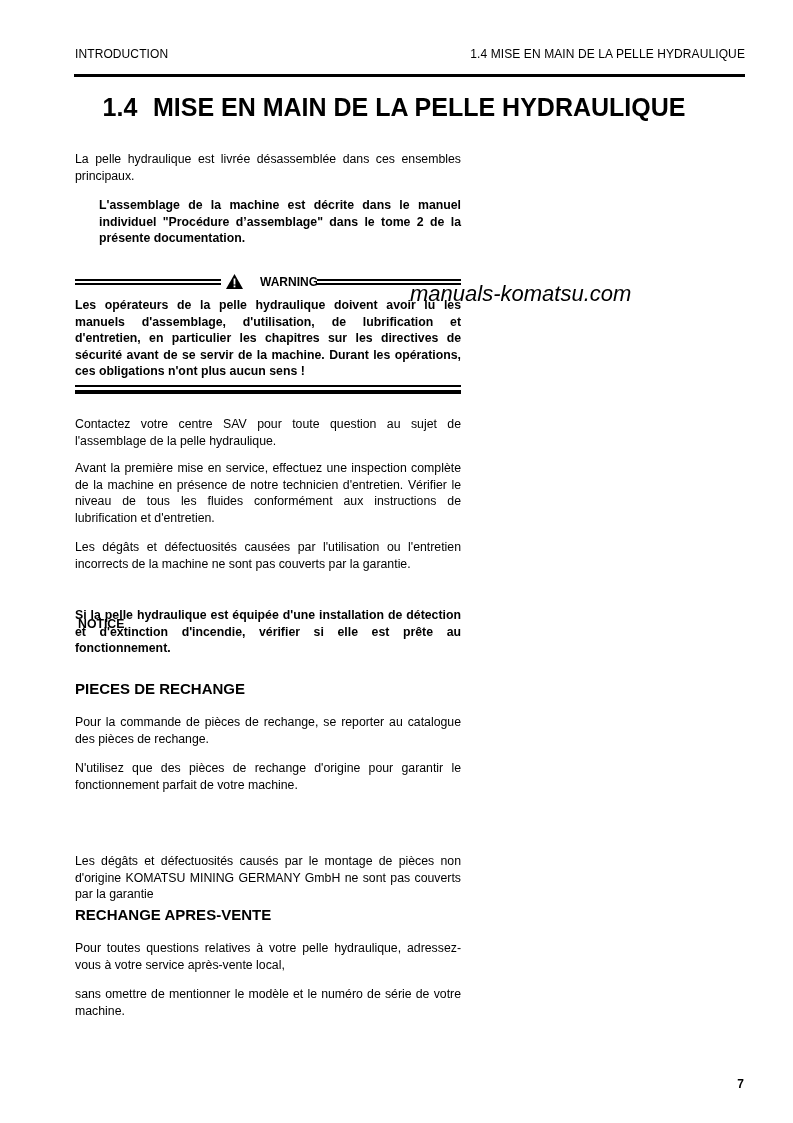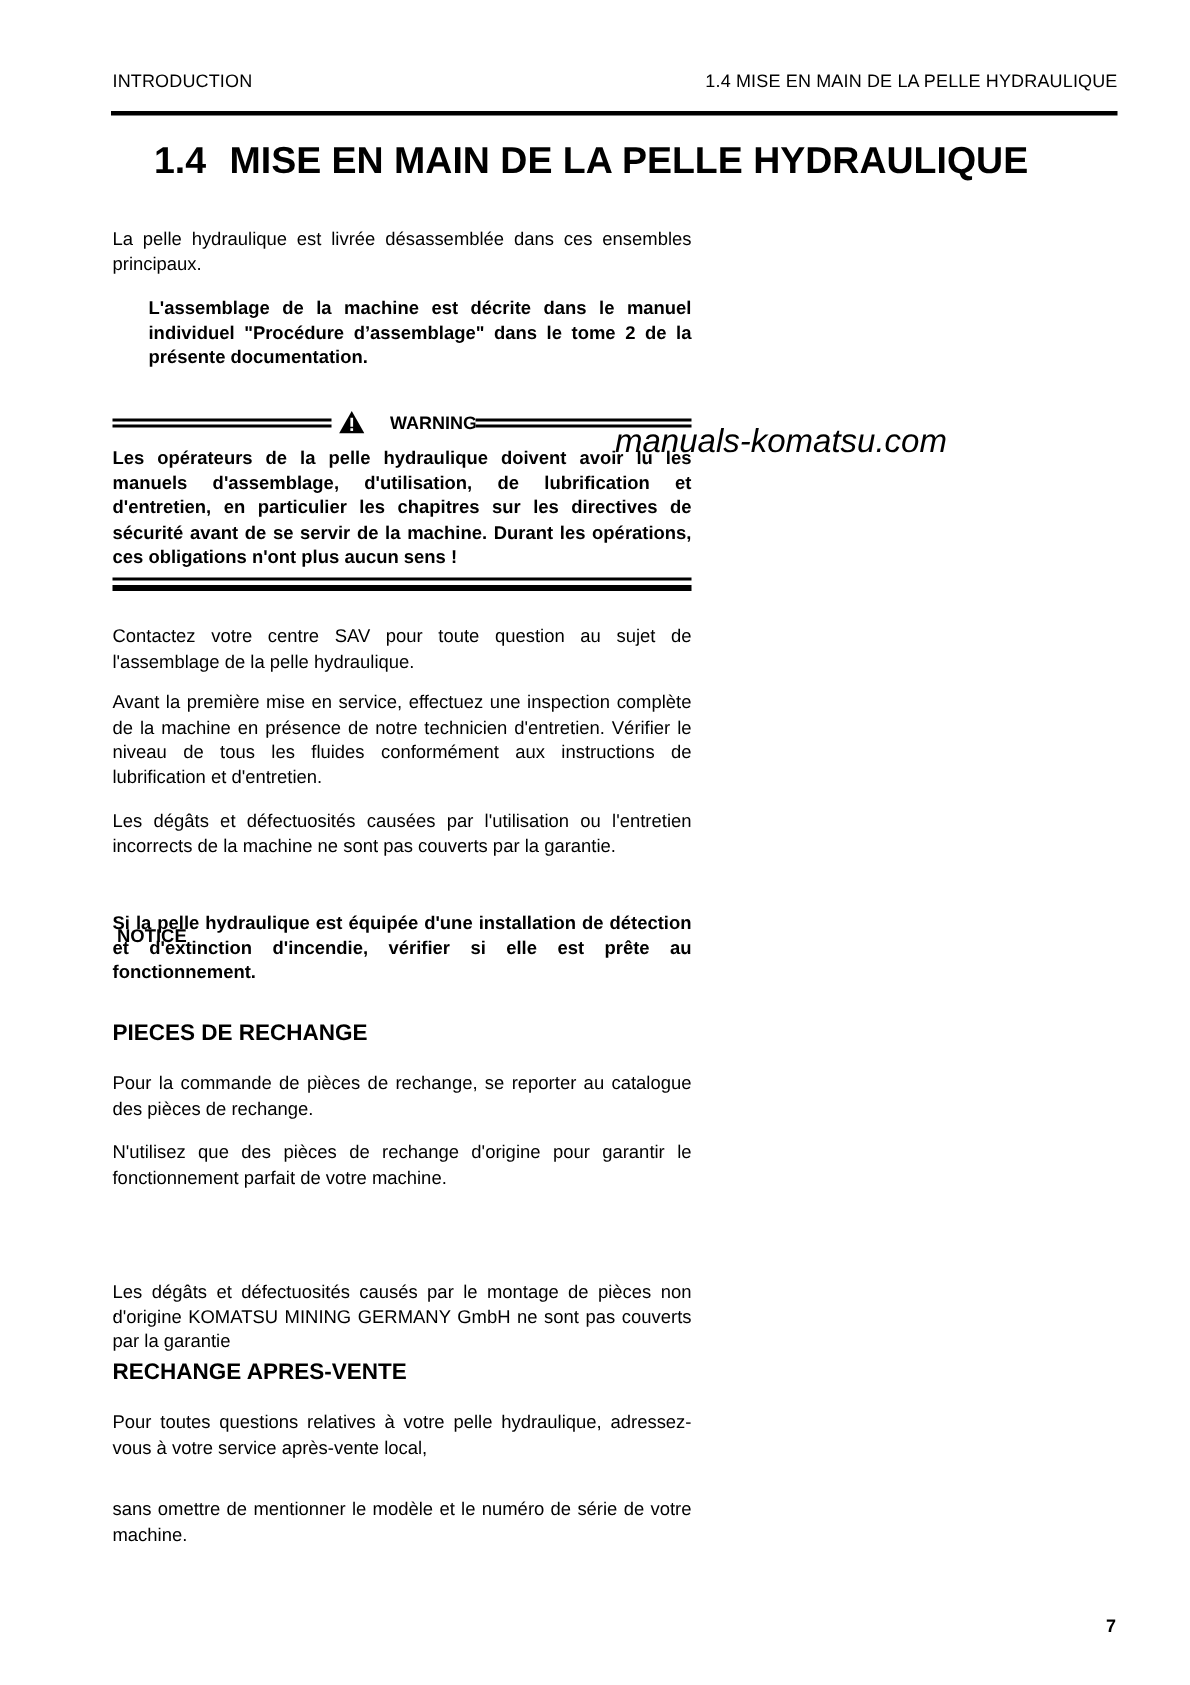--- a/index.html
+++ b/index.html
@@ -99,17 +99,17 @@
   <p>Les dégâts et défectuosités causés par le montage de pièces non d'origine KOMATSU MINING GERMANY GmbH ne sont pas couverts par la garantie</p>
 </div>
 <div class="abs col" style="top:866px;">
   <p>.</p>
 </div>
 
 <div class="abs section-head" style="top:906px;">RECHANGE APRES-VENTE</div>
 <div class="abs col" style="top:940px;">
   <p>Pour toutes questions relatives à votre pelle hydraulique, adressez-vous à votre service après-vente local,</p>
 </div>
-<div class="abs col" style="top:986px;margin-top:12px;">
+<div class="abs col" style="top:986px;">
   <p>sans omettre de mentionner le modèle et le numéro de série de votre machine.</p>
 </div>
 
 <div class="abs page-num">7</div>
 
 </body></html>

